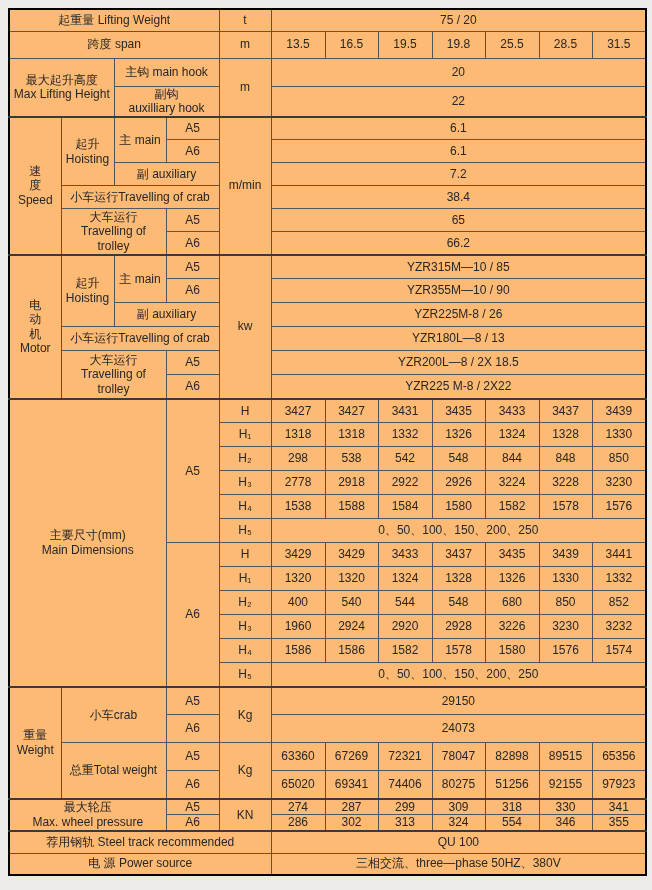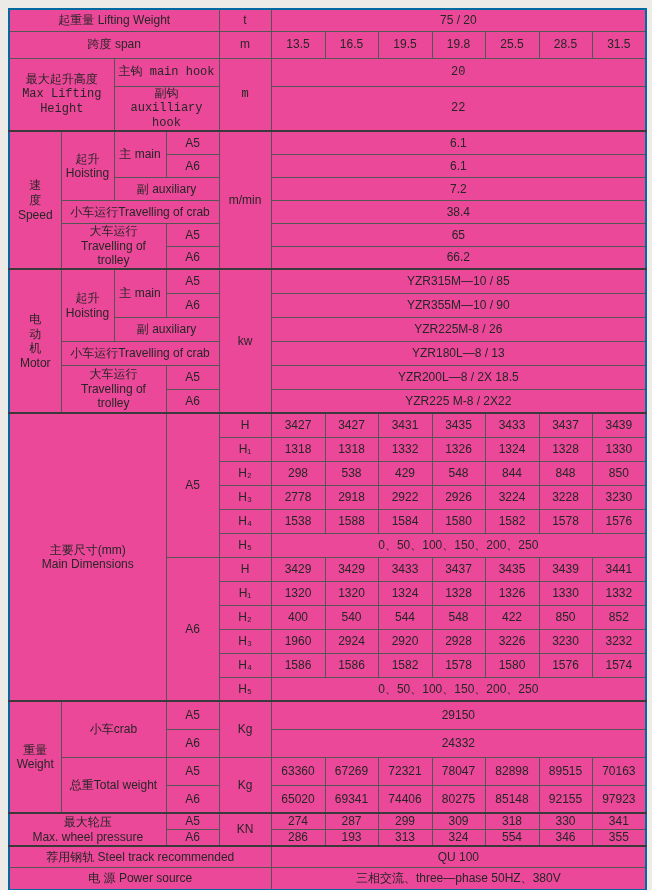--- a/index.html
+++ b/index.html
@@ -8,37 +8,37 @@
     width:652px; height:890px;
     background:#edebe7;
     font-family:"Liberation Sans","DejaVu Sans",sans-serif;
     color:#262626;
   }
   .sheet { padding:8px 7px 8px 8px; }
   table.spec {
     border-collapse:collapse;
     table-layout:fixed;
     width:637px;
-    background:#ec4899;
-    border:2px solid #0369a1;
+    background:#fdba74;
+    border:2px solid #000000;
   }
   td {
     border:1px solid #555;
     text-align:center;
     vertical-align:middle;
     font-size:12px;
     line-height:1.22;
     padding:0 2px;
     white-space:pre-line;
     overflow:hidden;
   }
   tr.sec > td { border-top:2px solid #3a3a3a; }
   tr.r-lift  { height:22px; }
   tr.r-span  { height:27px;padding-left:35px; }
-  tr.r-hook  { height:28px;font-family:Liberation Mono, monospace; }
+  tr.r-hook  { height:28px; }
   tr.r-speed { height:23px; }
   tr.r-motor { height:24px; }
   tr.r-dim   { height:24px; }
   tr.r-wt    { height:28px; }
   tr.r-wp    { height:15px; }
   tr.r-st    { height:22px; }
   tr.r-pw    { height:22px;margin-left:31px; }
   td.vlab { font-size:12px; }
 </style>
 </head>
@@ -182,21 +182,21 @@
     <td>1332</td>
     <td>1326</td>
     <td>1324</td>
     <td>1328</td>
     <td>1330</td>
   </tr>
   <tr class="r-dim">
     <td>H₂</td>
     <td>298</td>
     <td>538</td>
-    <td>429</td>
+    <td>542</td>
     <td>548</td>
     <td>844</td>
     <td>848</td>
     <td>850</td>
   </tr>
   <tr class="r-dim">
     <td>H₃</td>
     <td>2778</td>
     <td>2918</td>
     <td>2922</td>
@@ -240,21 +240,21 @@
     <td>1326</td>
     <td>1330</td>
     <td>1332</td>
   </tr>
   <tr class="r-dim">
     <td>H₂</td>
     <td>400</td>
     <td>540</td>
     <td>544</td>
     <td>548</td>
-    <td>422</td>
+    <td>680</td>
     <td>850</td>
     <td>852</td>
   </tr>
   <tr class="r-dim">
     <td>H₃</td>
     <td>1960</td>
     <td>2924</td>
     <td>2920</td>
     <td>2928</td>
     <td>3226</td>
@@ -279,62 +279,62 @@
   <tr class="r-wt sec">
     <td rowspan="4" class="vlab">重量
 Weight</td>
     <td colspan="2" rowspan="2">小车crab</td>
     <td>A5</td>
     <td rowspan="2">Kg</td>
     <td colspan="7">29150</td>
   </tr>
   <tr class="r-wt">
     <td>A6</td>
-    <td colspan="7">24332</td>
+    <td colspan="7">24073</td>
   </tr>
   <tr class="r-wt">
     <td colspan="2" rowspan="2">总重Total weight</td>
     <td>A5</td>
     <td rowspan="2">Kg</td>
     <td>63360</td>
     <td>67269</td>
     <td>72321</td>
     <td>78047</td>
     <td>82898</td>
     <td>89515</td>
-    <td>70163</td>
+    <td>65356</td>
   </tr>
   <tr class="r-wt">
     <td>A6</td>
     <td>65020</td>
     <td>69341</td>
     <td>74406</td>
     <td>80275</td>
-    <td>85148</td>
+    <td>51256</td>
     <td>92155</td>
     <td>97923</td>
   </tr>
 
   <tr class="r-wp sec">
     <td colspan="3" rowspan="2">最大轮压
 Max. wheel pressure</td>
     <td>A5</td>
     <td rowspan="2">KN</td>
     <td>274</td>
     <td>287</td>
     <td>299</td>
     <td>309</td>
     <td>318</td>
     <td>330</td>
     <td>341</td>
   </tr>
   <tr class="r-wp">
     <td>A6</td>
     <td>286</td>
-    <td>193</td>
+    <td>302</td>
     <td>313</td>
     <td>324</td>
     <td>554</td>
     <td>346</td>
     <td>355</td>
   </tr>
 
   <tr class="r-st sec">
     <td colspan="5">荐用钢轨 Steel track recommended</td>
     <td colspan="7">QU 100</td>

